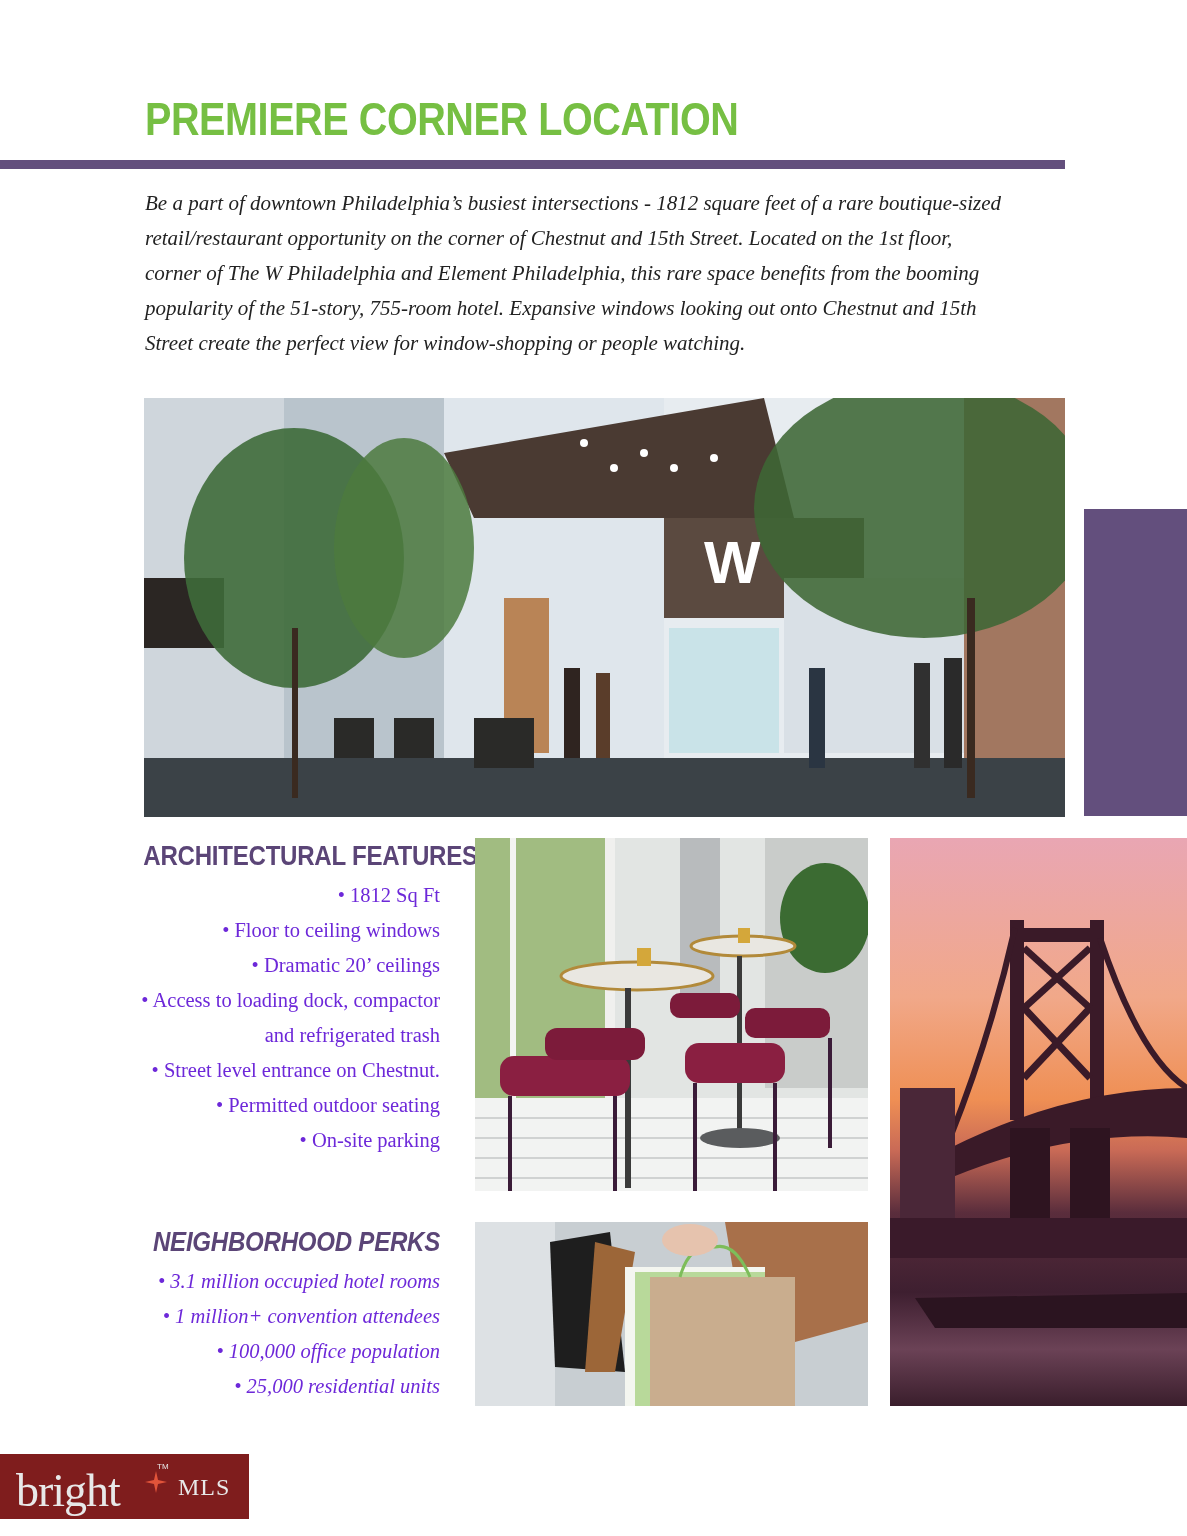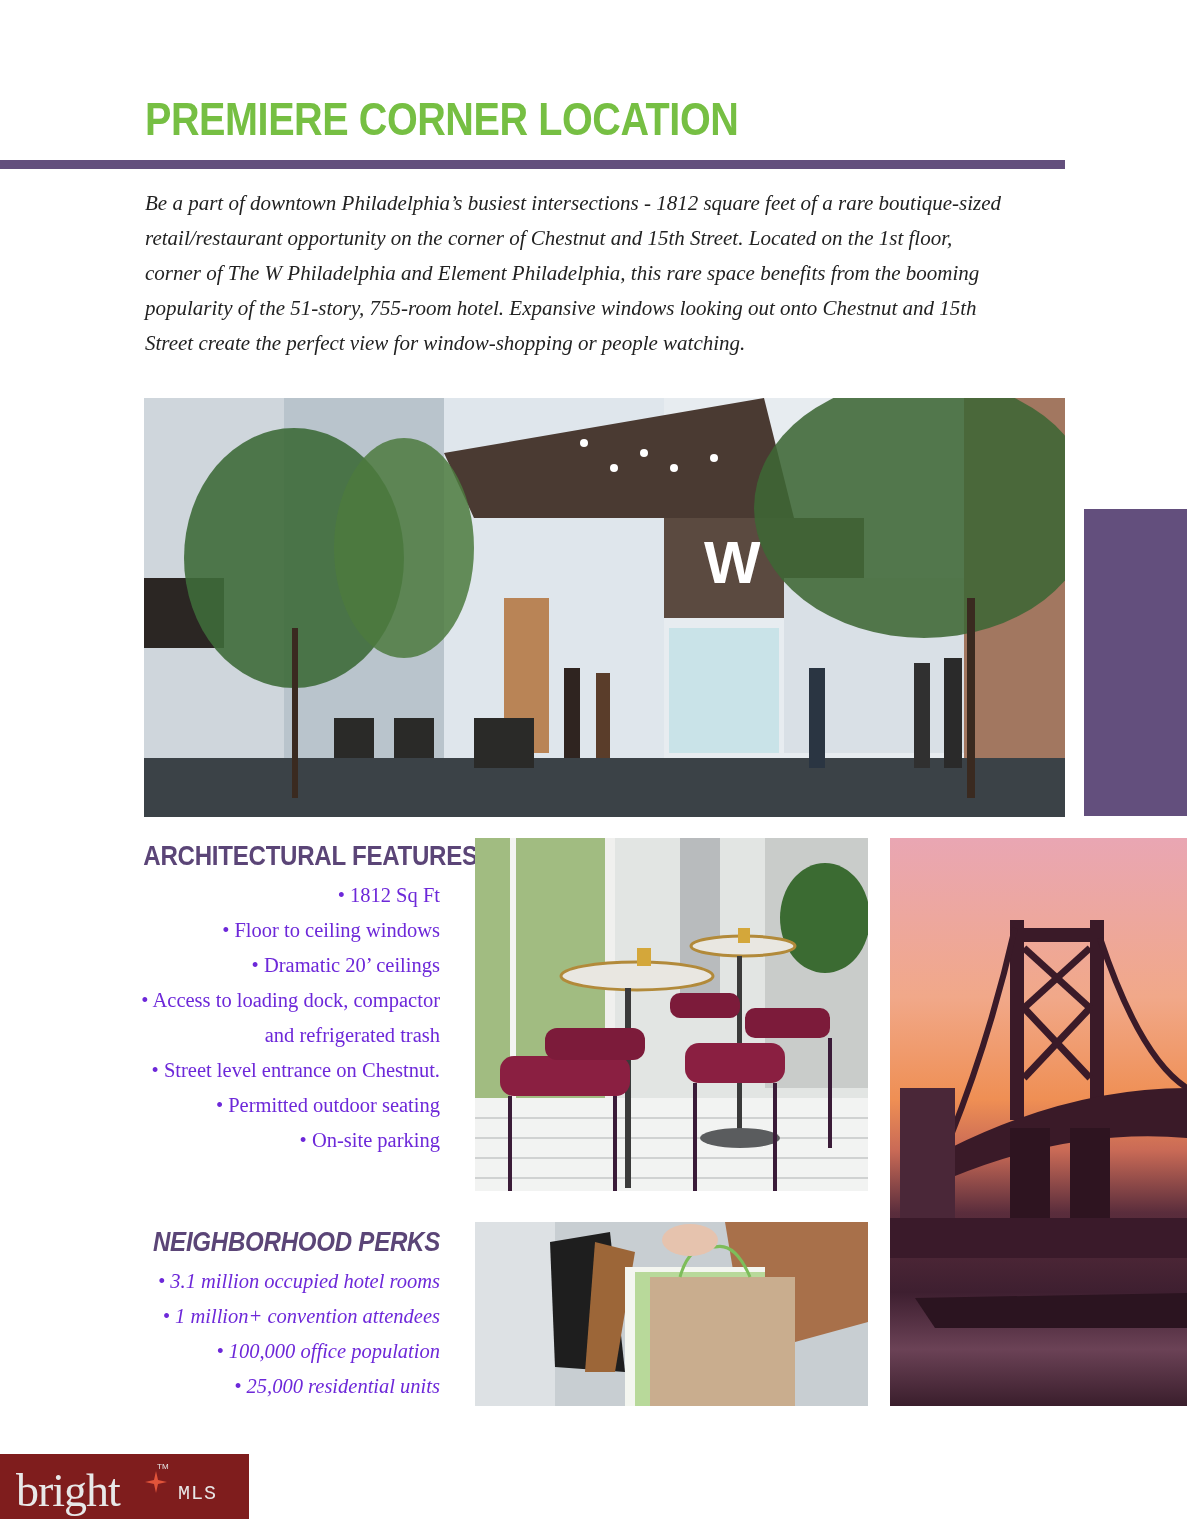--- a/index.html
+++ b/index.html
@@ -21,21 +21,21 @@
 
   .section { position: absolute; left: 95px; width: 345px; text-align: right; }
   .section h2 { font-family: "Liberation Sans", "DejaVu Sans", sans-serif; font-weight: bold; font-size: 28px; color: #5b4577; letter-spacing: -0.3px; transform: scaleX(0.86); transform-origin: right center; white-space: nowrap; margin-bottom: 6px; }
   .section ul { list-style: none; }
   .section li { font-size: 20.5px; line-height: 35px; color: #6d28d9; white-space: nowrap; }
   .arch { top: 840px; }
   .perks { top: 1226px; font-style: italic; }
 
   .logo { position: absolute; left: 0; top: 1454px; width: 249px; height: 65px; background: #7f1d1d; }
   .logo .word { position: absolute; left: 16px; top: 10px; font-family: "Liberation Serif", serif; font-size: 46px; color: #e8e8e8; letter-spacing: -1px; }
-  .logo .mls { position: absolute; left: 178px; top: 28px; font-family: Liberation Mono, monospace; font-size: 20px; color: #e8e8e8; letter-spacing: 1px; }
+  .logo .mls { position: absolute; left: 178px; top: 20px; font-family: Liberation Serif, serif; font-size: 24px; color: #e8e8e8; letter-spacing: 1px; }
   .logo .tm { position: absolute; left: 157px; top: 8px; font-family: "Liberation Sans", sans-serif; font-size: 8px; color: #e8e8e8; }
   .logo .star { position: absolute; left: 145px; top: 17px; width: 22px; height: 22px; }
 </style>
 </head>
 <body>
 
 <div class="title">PREMIERE CORNER LOCATION</div>
 <div class="rule"></div>
 
 <div class="intro">

